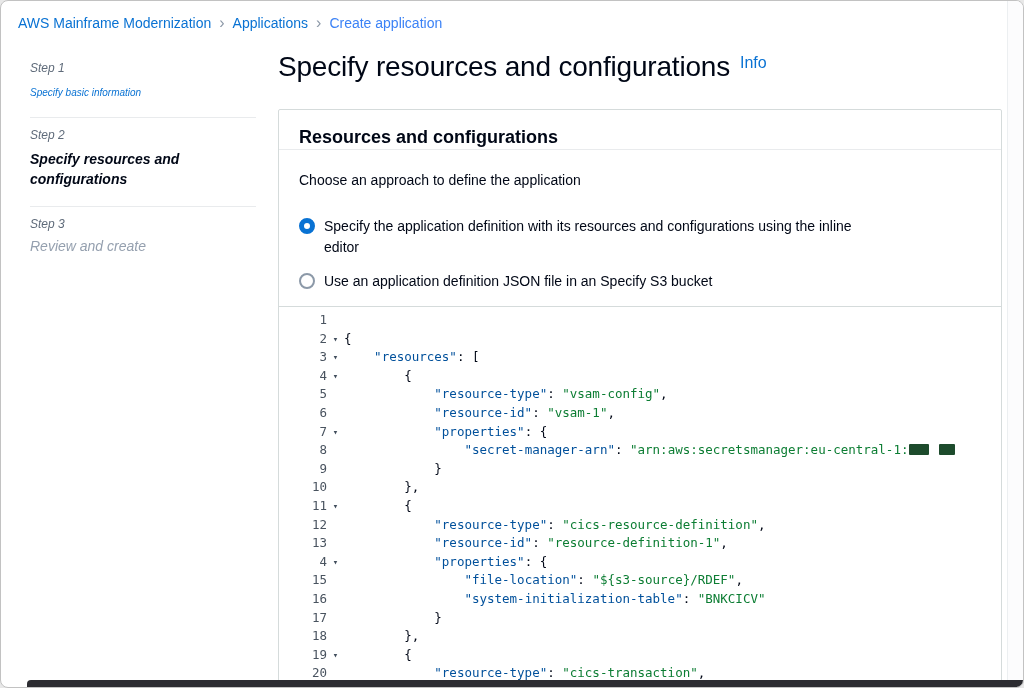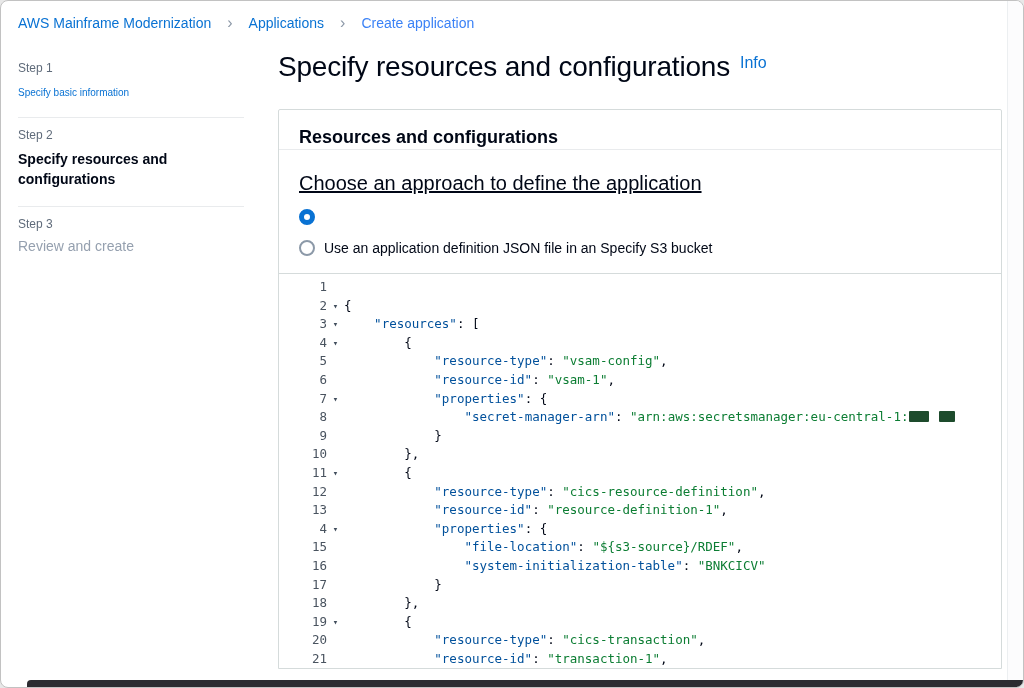--- a/index.html
+++ b/index.html
@@ -6,45 +6,45 @@
     --link:#0972d3; --text:#000716; --muted:#5f6b7a; --disabled:#95a0af;
     --border:#d5dbdb; --divider:#e9ebed; --tok-key:#01509b; --tok-str:#0c7d33;
     --redact:#1d4b2c; --gutter:#49535f;
   }
   *{box-sizing:border-box; margin:0; padding:0;}
   body{background:#e8e8e8; font-family:"Liberation Sans", sans-serif; color:var(--text);}
   .screen{position:relative; width:1024px; height:688px; background:#fff;
           border:1px solid #c2c2c2; border-radius:8px; overflow:hidden;}
 
   
-  .breadcrumb{position:absolute; left:17px; top:14px; display:flex; align-items:center; gap:16px; font-size:14px;}
+  .breadcrumb{position:absolute; left:17px; top:14px; display:flex; align-items:center; gap:8px; font-size:14px;}
   .crumb-link{color:var(--link); cursor:pointer; text-decoration:none;}
   .crumb-current{color:#3b82f6;}
   .crumb-sep{color:#8d99a8; font-size:16px; line-height:14px;}
 
   
-  .steps{position:absolute; left:17px; top:50px; width:226px;}
+  .steps{position:absolute; left:29px; top:50px; width:226px;font-style:italic;}
   .step{padding:10px 0 17px;}
   .step-eyebrow{font-size:12px; color:var(--muted); margin-bottom:7px;}
   .step-link{font-size:10px; color:var(--link); cursor:pointer;}
   .step-active{font-size:14px; font-weight:700; color:var(--text); line-height:20px;}
   .step-disabled{font-size:14px; color:var(--disabled);}
   .step-divider{border:none; border-top:1px solid var(--divider);}
 
   
   .main{position:absolute; left:277px; top:50px; right:21px;}
   .title-row{display:flex; align-items:baseline; gap:10px;}
   h1{font-size:28px; font-weight:500; letter-spacing:-0.2px;}
   .info-link{font-size:16px; font-weight:400; color:var(--link); cursor:pointer; position:relative; top:-8px;}
 
   .card{margin-top:26px; border:1px solid var(--border); border-radius:2px 2px 0 0; background:#fff;}
   .card-header{padding:17px 20px 1px; border-bottom:1px solid var(--divider);}
   .card-header h2{font-size:18px; font-weight:700;}
   .card-body{padding:22px 20px 0;}
-  .question{font-size:20px; margin-bottom:12px;text-decoration:underline;}
+  .question{font-size:14px; margin-bottom:28px;}
   .radio-row{display:flex; gap:9px; margin-bottom:13px; align-items:flex-start;}
   .radio-circle{width:16px; height:16px; border-radius:50%; border:2px solid #8c99a8; background:#fff; flex:none; margin-top:2px;}
   .radio-circle.selected{border:5px solid var(--link);}
   .radio-label{font-size:14px; line-height:21px; max-width:566px;}
 
   
   .editor{margin:14px -20px 0; border-top:1px solid var(--border); padding-top:4px; background:#fff; overflow:hidden;}
   .ed-line{display:flex; height:18.6px; font-family:"DejaVu Sans Mono", monospace; font-size:12.5px; line-height:18.6px; white-space:pre;}
   .ed-num{width:48px; text-align:right; color:var(--gutter); flex:none;}
   .ed-fold{width:17px; flex:none; text-align:center; font-size:9px; color:#414d5c; line-height:18.6px; cursor:pointer;}
@@ -96,20 +96,21 @@
 
     <section class="card">
       <div class="card-header">
         <h2>Resources and configurations</h2>
       </div>
       <div class="card-body">
         <div class="question">Choose an approach to define the application</div>
 
         <div class="radio-row">
           <span class="radio-circle selected"></span>
+          <span class="radio-label">Specify the application definition with its resources and configurations using the inline editor</span>
         </div>
         <div class="radio-row">
           <span class="radio-circle"></span>
           <span class="radio-label">Use an application definition JSON file in an Specify S3 bucket</span>
         </div>
 
         <div class="editor">
           <div id="ed-lines">
               <div class="ed-line"><span class="ed-num">1</span><span class="ed-fold"></span><span class="ed-code"></span></div>
               <div class="ed-line"><span class="ed-num">2</span><span class="ed-fold">▾</span><span class="ed-code"><span class="tok-p">{</span></span></div>

